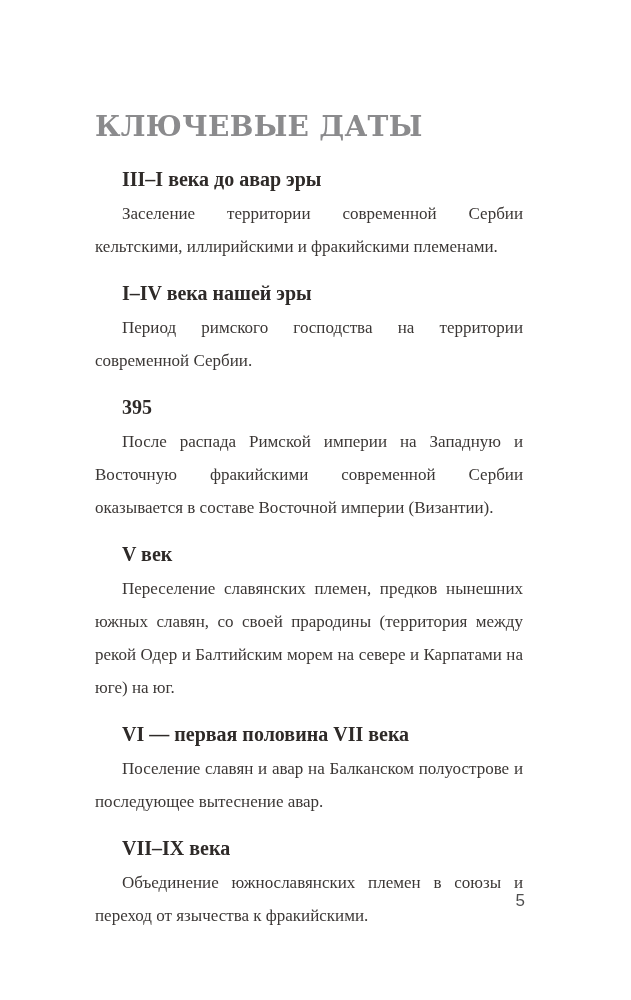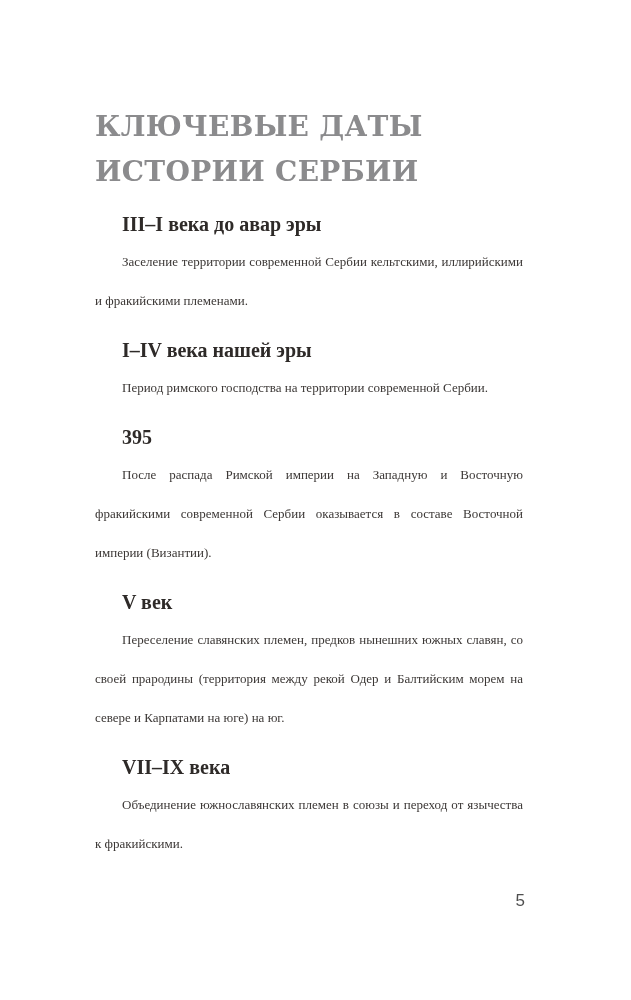--- a/index.html
+++ b/index.html
@@ -37,22 +37,22 @@
     font-family: "Liberation Serif", serif;
     font-weight: bold;
     font-size: 20px;
     line-height: 27px;
     color: #2e2a28;
     text-indent: 27px;
     margin: 0 0 4px 0;
   }
   .entry-text {
     font-family: "Liberation Serif", serif;
-    font-size: 13px;
-    line-height: 39px;
+    font-size: 17px;
+    line-height: 33px;
     color: #3b3735;
     text-align: justify;
     text-indent: 27px;
     margin: 0;
   }
   .page-number {
     position: absolute;
     top: 891px;
     right: 106px;
     font-family: "Liberation Sans", sans-serif;
@@ -61,21 +61,20 @@
   }
 </style>
 </head>
 <body>
 
 <div class="page">
   <div class="content">
 
     <h1 class="book-title">
       <span>КЛЮЧЕВЫЕ ДАТЫ</span><br>
-      <span>ИСТОРИИ СЕРБИИ</span>
     </h1>
 
     <div class="entry">
       <h2 class="entry-date">III–I века до авар эры</h2>
       <p class="entry-text">Заселение территории современной Сербии кельтскими, иллирийскими и фракийскими племенами.</p>
     </div>
 
     <div class="entry">
       <h2 class="entry-date">I–IV века нашей эры</h2>
       <p class="entry-text">Период римского господства на территории современной Сербии.</p>
@@ -84,20 +83,24 @@
     <div class="entry">
       <h2 class="entry-date">395</h2>
       <p class="entry-text">После распада Римской империи на Западную и Восточную фракийскими современной Сербии оказывается в составе Восточной империи (Византии).</p>
     </div>
 
     <div class="entry">
       <h2 class="entry-date">V век</h2>
       <p class="entry-text">Переселение славянских племен, предков нынешних южных славян, со своей прародины (территория между рекой Одер и Балтийским морем на севере и Карпатами на юге) на юг.</p>
     </div>
 
+    <div class="entry">
+      <h2 class="entry-date">VI — первая половина VII века</h2>
+      <p class="entry-text">Поселение славян и авар на Балканском полуострове и последующее вытеснение авар.</p>
+    </div>
 
     <div class="entry">
       <h2 class="entry-date">VII–IX века</h2>
       <p class="entry-text">Объединение южнославянских племен в союзы и переход от язычества к фракийскими.</p>
     </div>
 
   </div>
 
   <div class="page-number">5</div>
 </div>

